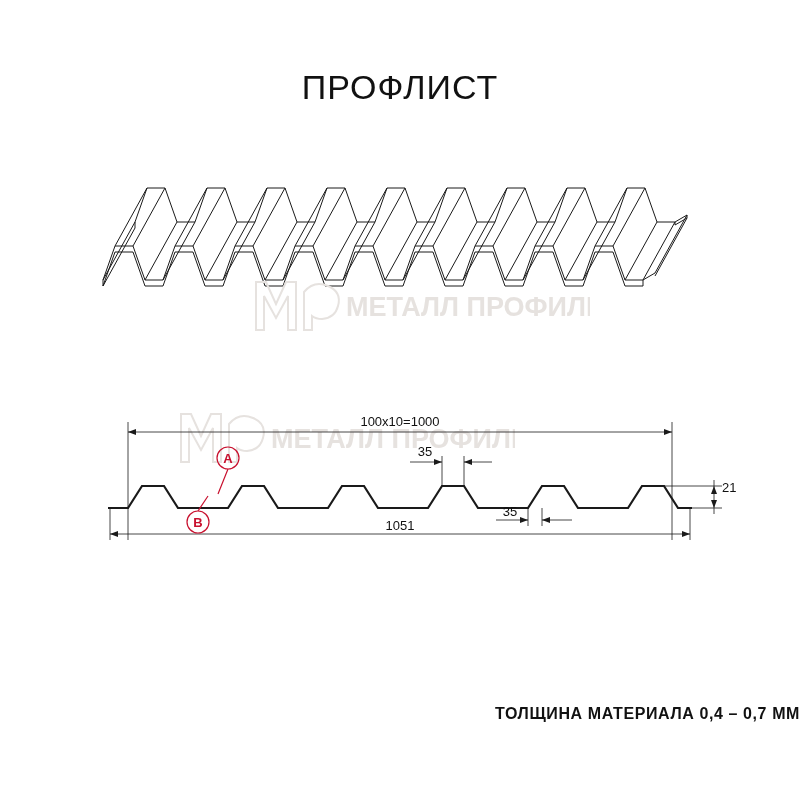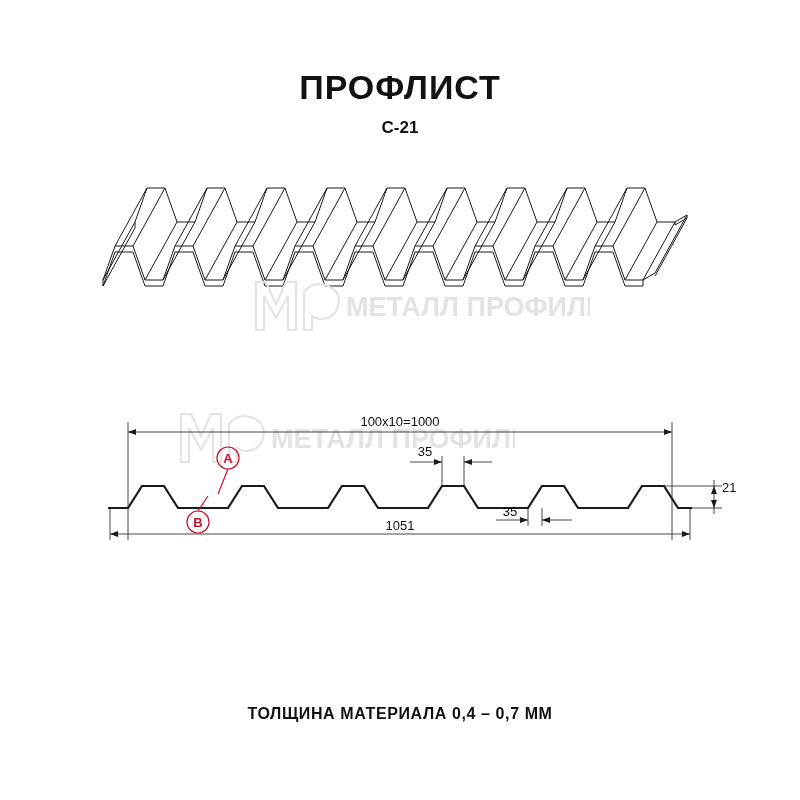--- a/index.html
+++ b/index.html
@@ -20,40 +20,40 @@
     width: 800px;
     height: 800px;
   }
   .title {
     position: absolute;
     top: 68px;
     left: 0;
     width: 800px;
     text-align: center;
     font-size: 34px;
-    font-weight: bold;
+    font-weight: normal;
     letter-spacing: 1px;
     color: #111111;
   }
   .subtitle {
     position: absolute;
     top: 118px;
     left: 0;
     width: 800px;
     text-align: center;
     font-size: 17px;
     font-weight: bold;
     color: #111111;
   }
   .footer-note {
     position: absolute;
     top: 705px;
     left: 0;
     width: 800px;
-    text-align: center;
+    text-align: right;
     font-size: 16px;
     font-weight: bold;
     letter-spacing: 0.6px;
     color: #111111;
   }
   .iso-view {
     position: absolute;
     top: 160px;
     left: 95px;
     width: 620px;
@@ -100,21 +100,20 @@
     font-weight: bold;
     fill: #c8102e;
   }
 </style>
 </head>
 <body>
 
 <div class="page">
 
   <div class="title">ПРОФЛИСТ</div>
-  <div class="subtitle">С-21</div>
 
   <div class="iso-view">
     <svg width="620" height="160" viewBox="0 0 620 160">
       <g class="ln">
 
         <path d="M 40 62
                  L 52 28 L 70 28 L 82 62 L 100 62
                  L 112 28 L 130 28 L 142 62 L 160 62
                  L 172 28 L 190 28 L 202 62 L 220 62
                  L 232 28 L 250 28 L 262 62 L 280 62

